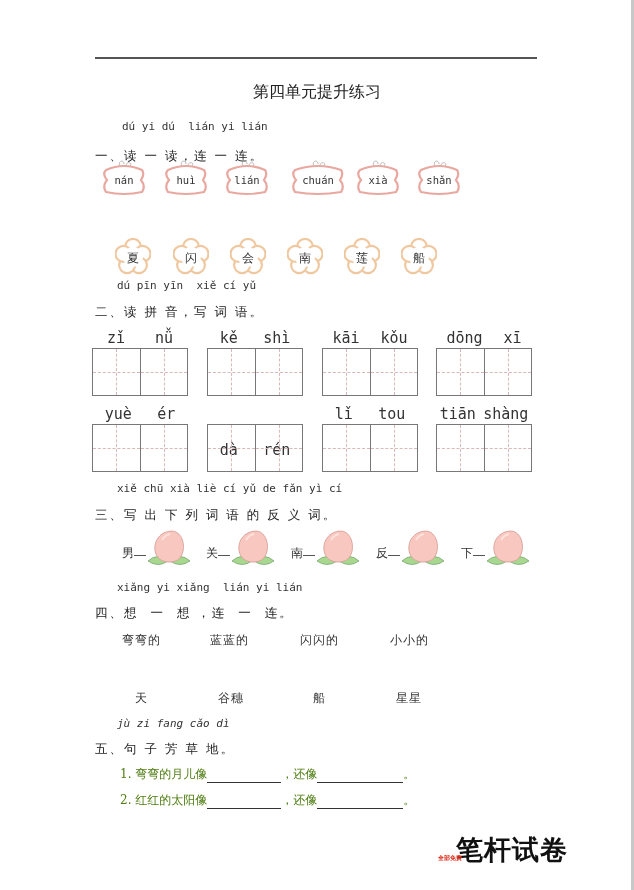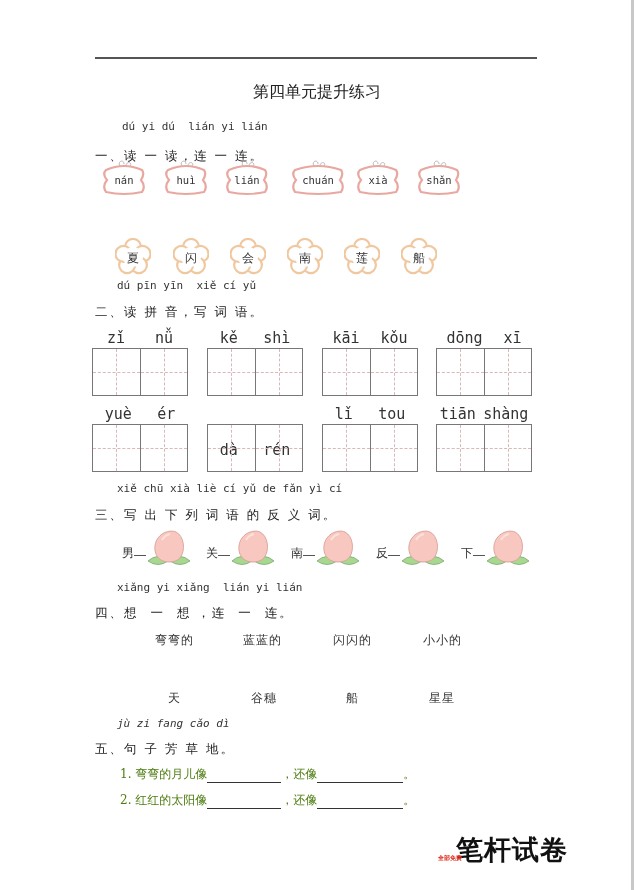--- a/index.html
+++ b/index.html
@@ -21,21 +21,21 @@
   .grid-pair { position:absolute; width:96px; height:48px; border:1px solid #777; box-sizing:border-box; display:flex; }
   .grid-cell { flex:1; position:relative; border-right:1px solid #777; }
   .grid-cell:last-child { border-right:none; }
   .grid-cell::before { content:""; position:absolute; left:50%; top:0; bottom:0; border-left:1px dashed #d8b8b8; }
   .grid-cell::after { content:""; position:absolute; top:50%; left:0; right:0; border-top:1px dashed #d8b8b8; }
   .py-pair { position:absolute; width:96px; display:flex; justify-content:space-around;
      font-family:"DejaVu Sans Mono","Liberation Mono",monospace; font-size:15px; color:#333; }
   .antonym { position:absolute; display:flex; align-items:flex-end; }
   .antonym .word { font-size:12px; color:#333; margin-bottom:8px; }
   .antonym .dash { width:12px; height:1px; background:#555; margin-bottom:14px; }
-  .word4 { position:absolute; font-size:12px; color:#333; letter-spacing:1px;margin-left:33px; }
+  .word4 { position:absolute; font-size:12px; color:#333; letter-spacing:1px; }
   .sentence { position:absolute; left:120px; font-size:12px; color:#4d7c0f; display:flex; align-items:flex-end; white-space:pre; }
   .blank { display:inline-block; border-bottom:1px solid #333; height:12px; }
   .logo { position:absolute; left:456px; top:832px; }
   .logo-main { font-family:"DejaVu Sans","Liberation Sans",sans-serif; font-size:27px; color:#111; font-weight:bold; letter-spacing:1px; }
   .logo-badge { position:absolute; left:-18px; top:22px; font-size:6px; color:#e03020; font-weight:bold; font-family:"DejaVu Sans",sans-serif; white-space:nowrap; }
   .logo-url { position:absolute; left:-20px; top:34px; font-family:"DejaVu Sans Mono","Liberation Mono",monospace; font-size:13px; color:#111; white-space:nowrap; }
 </style>
 </head>
 <body>
 

